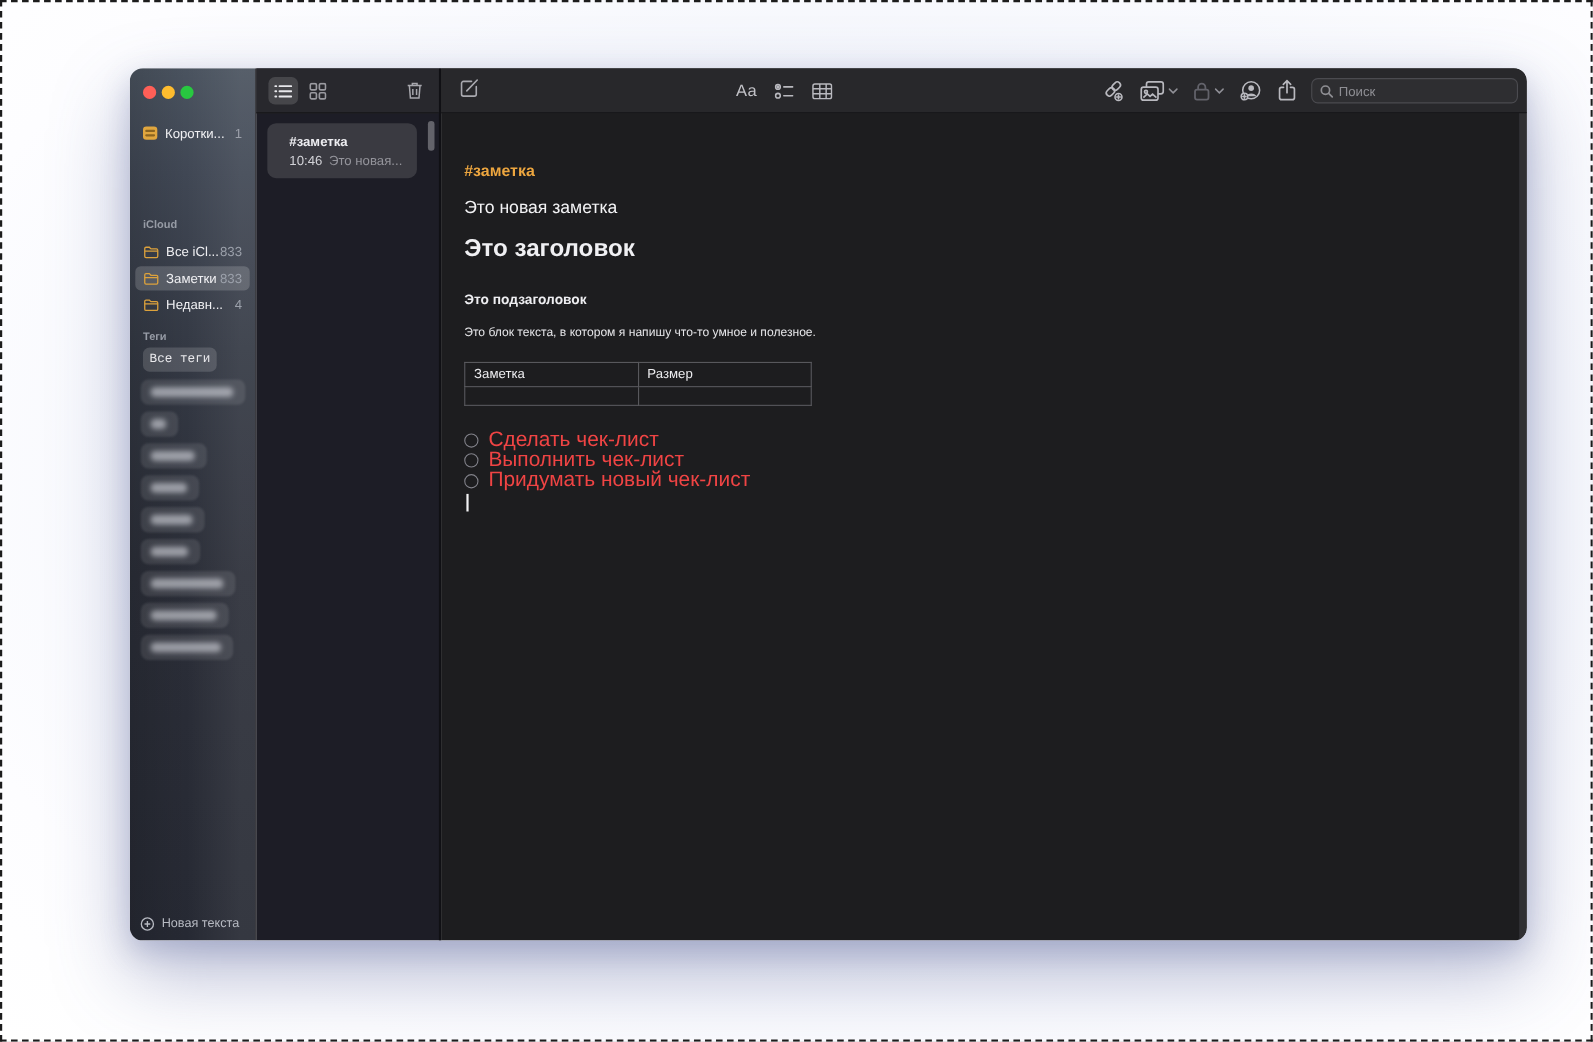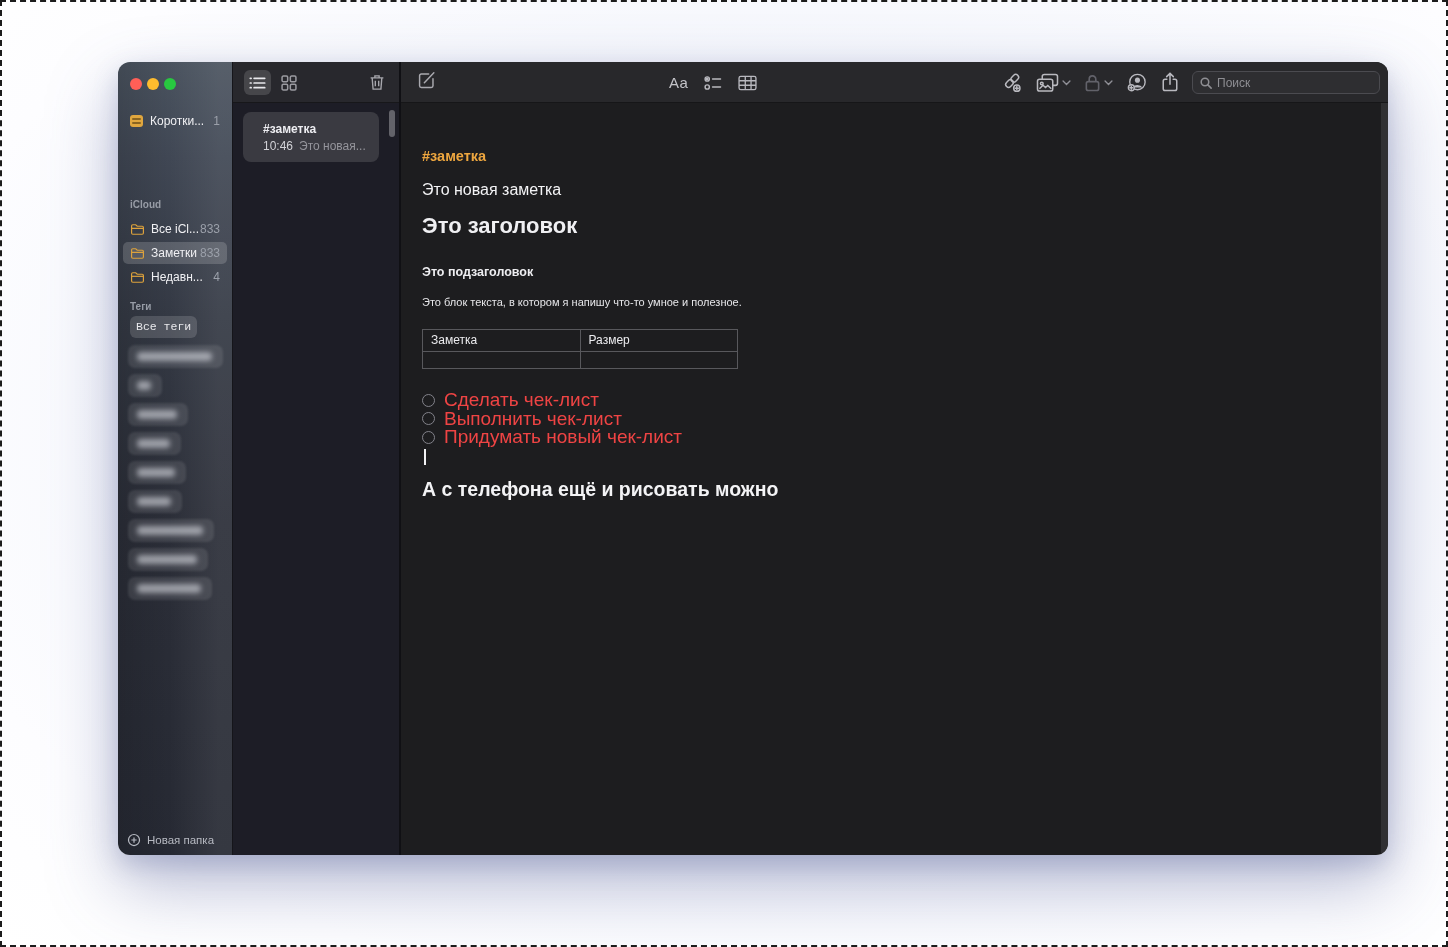--- a/index.html
+++ b/index.html
@@ -205,21 +205,21 @@
         <div class="tag-blur" style="width: 84px;">
           <span class="blurbar"></span>
         </div>
       </div>
 
     <div class="new-folder">
       <svg width="14" height="14" viewBox="0 0 16 16" fill="none" stroke="#b7bac2" stroke-width="1.4">
           <circle cx="8" cy="8" r="6.3"></circle>
           <path d="M8 5v6M5 8h6"></path>
         </svg>
-      <span>Новая папка</span>
+      <span>Новая текста</span>
     </div>
   </div>
 
   <div class="list-col">
     <div class="list-toolbar">
       <div class="icon-btn sel btn-list">
         <svg width="17" height="14" viewBox="0 0 20 16" fill="none" stroke="currentColor" stroke-width="2" stroke-linecap="round">
             <path d="M1.5 2.5h1M6 2.5h12.5M1.5 8h1M6 8h12.5M1.5 13.5h1M6 13.5h12.5"></path>
           </svg>
       </div>
@@ -363,17 +363,16 @@
           <span class="check-label">Выполнить чек-лист</span>
         </div>
         <div class="check-item">
           <span class="check-circle"></span>
           <span class="check-label">Придумать новый чек-лист</span>
         </div>
       </div>
 
       <div class="caret"></div>
 
-      <div class="note-footer">А с телефона ещё и рисовать можно</div>
     </div>
     <div class="right-strip"></div>
   </div>
 </div>
 
 </body></html>

